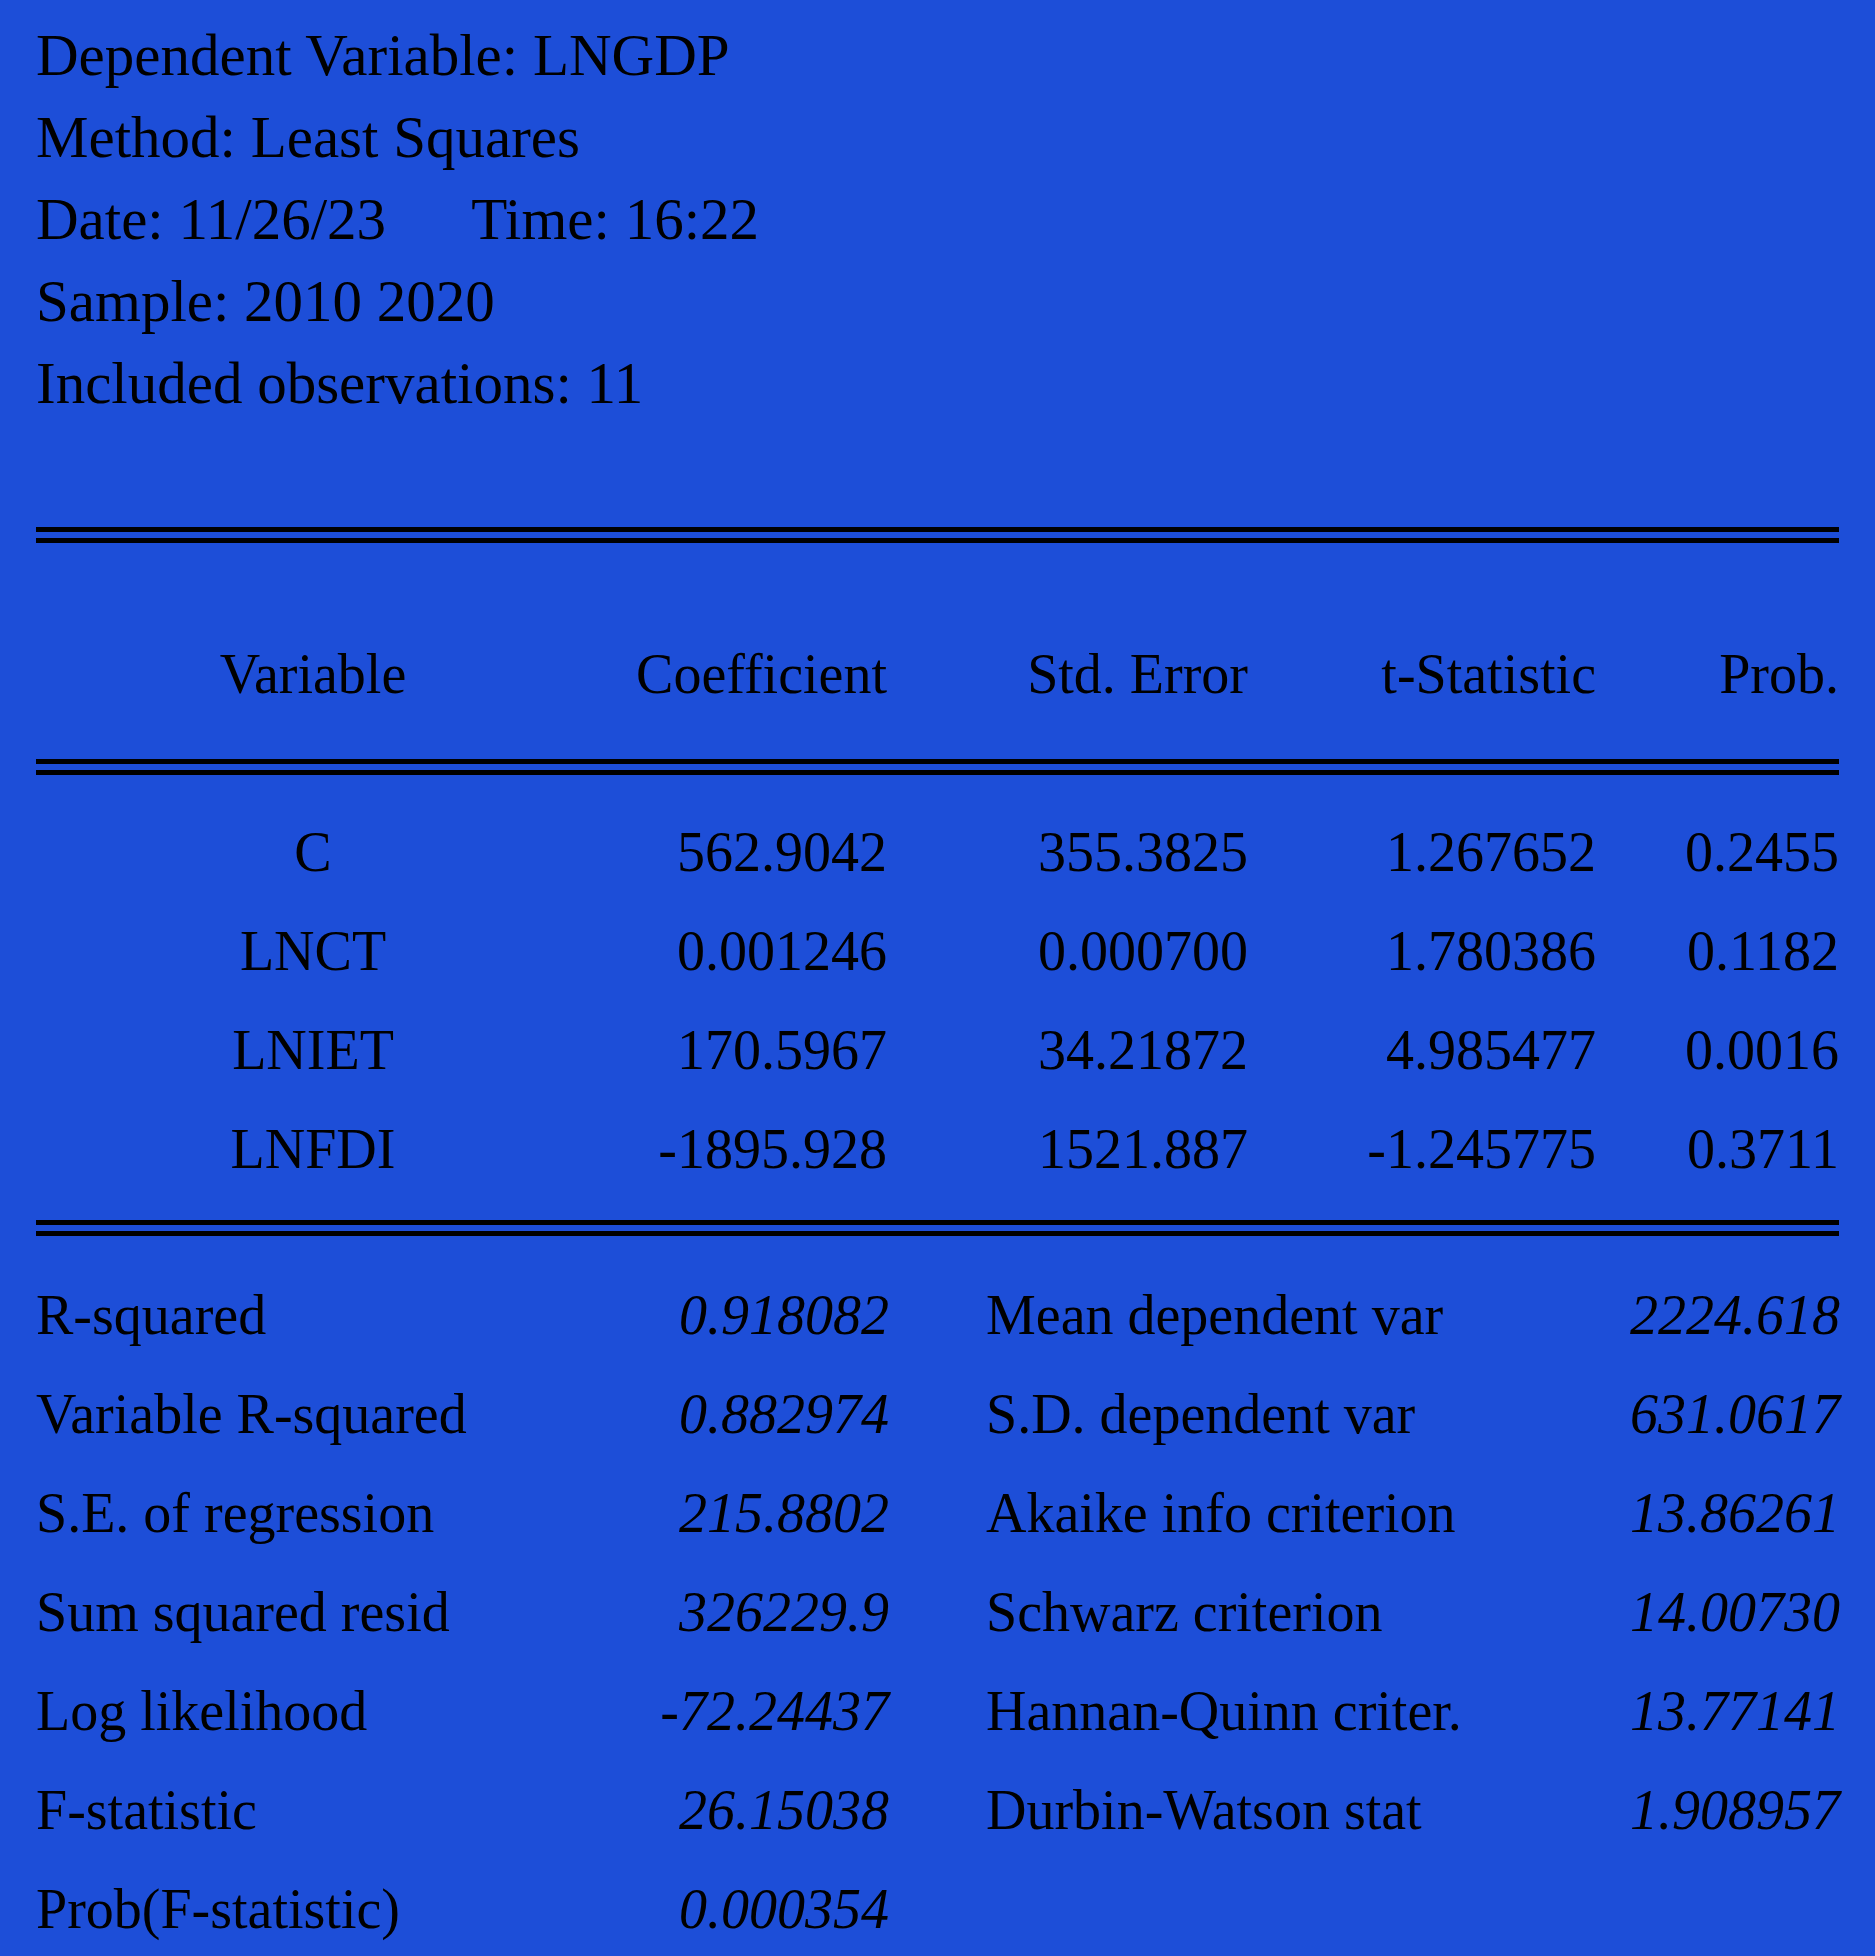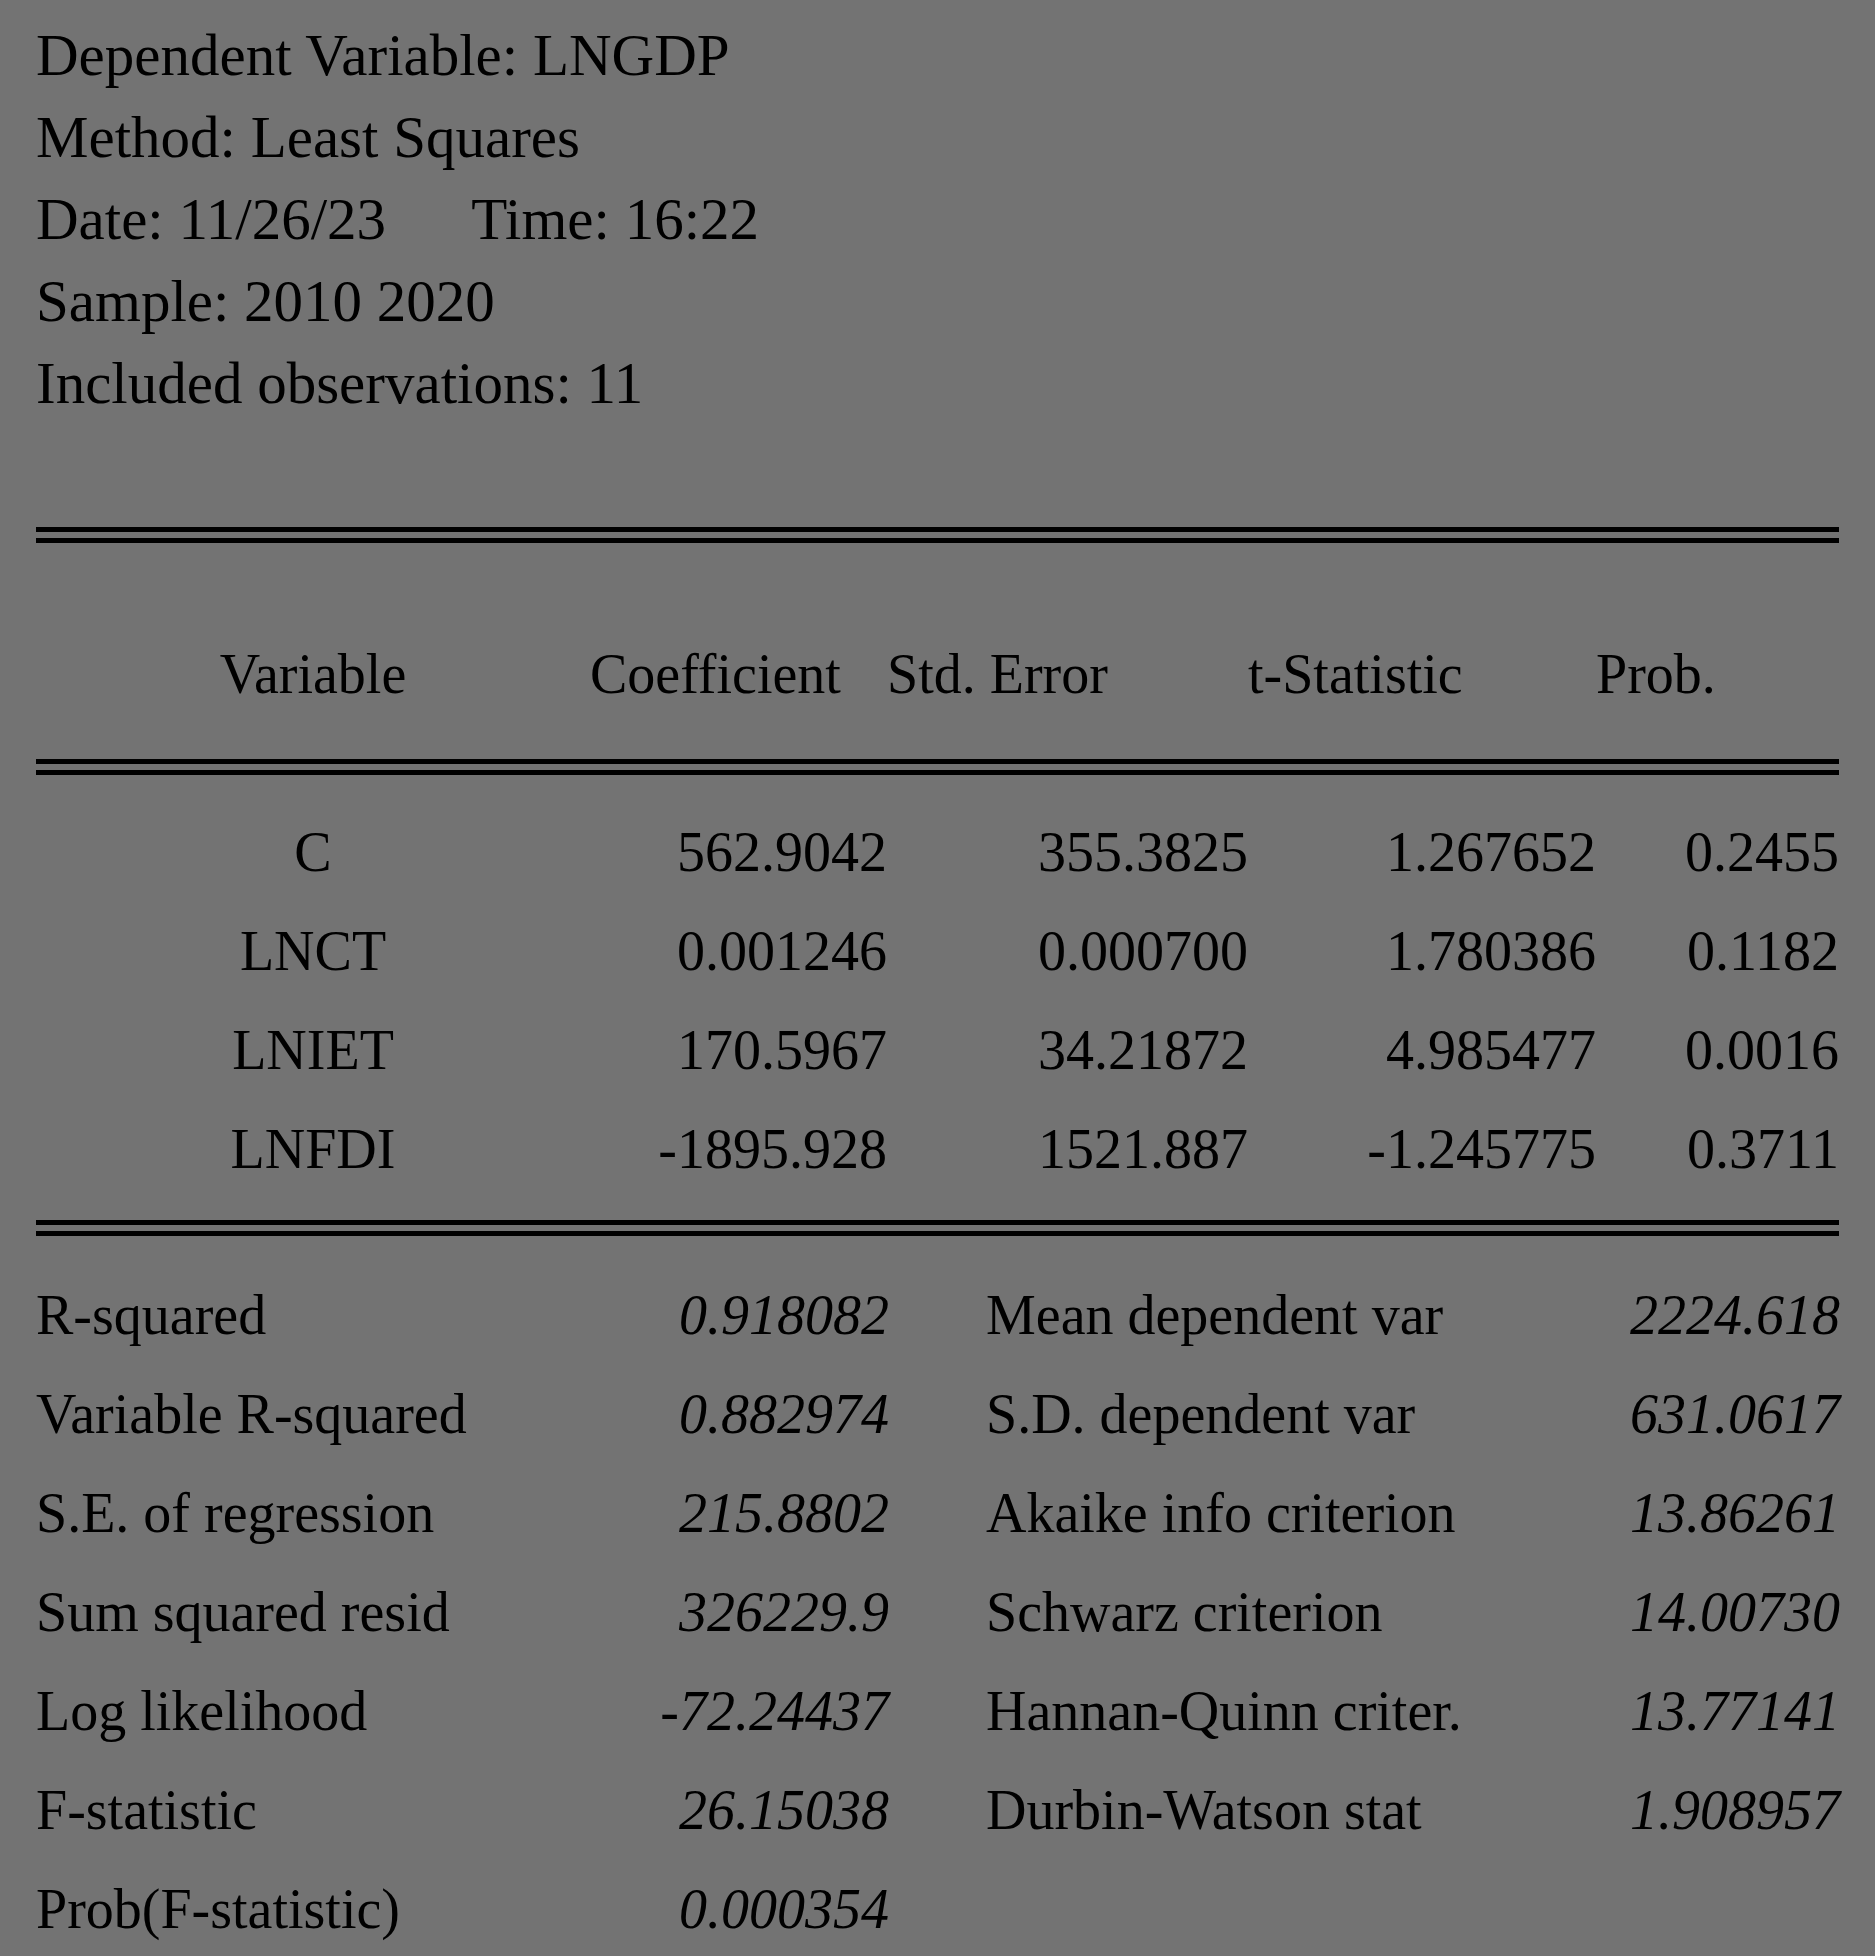--- a/index.html
+++ b/index.html
@@ -8,21 +8,21 @@
     background: #ffffff;
     color: #000000;
     font-family: "Liberation Serif", serif;
   }
   .page {
     position: relative;
     width: 1875px;
     height: 1956px;
     padding: 0 36px;
     box-sizing: border-box;
-    background: #737373;
+    background: #1d4ed8;
     overflow: hidden;
   }
   
   .summary {
     margin-top: 14px;
     font-size: 59px;
     line-height: 82px;
     white-space: nowrap;
   }
   .summary .date-gap { display: inline-block; width: 85px; }
@@ -37,21 +37,21 @@
   .hr2.bottom { margin-top: 36px; }
   
   .coef-grid {
     display: grid;
     grid-template-columns: 554px 297px 361px 348px 243px;
     align-items: center;
     font-size: 56px;
     white-space: nowrap;
   }
   .coef-header { height: 170px; align-content: center; margin-top: 46px; }
-  .coef-header .cell { text-align: left; }
+  .coef-header .cell { text-align: right; }
   .coef-header .cell.c1 { text-align: center; }
   .coef-rows { padding: 27px 0 22px 0; }
   .coef-row { height: 99px; }
   .coef-row .cell { text-align: right; }
   .coef-row .cell.c1 { text-align: center; }
   
   .stats {
     padding-top: 29px;
     font-size: 56px;
     white-space: nowrap;

